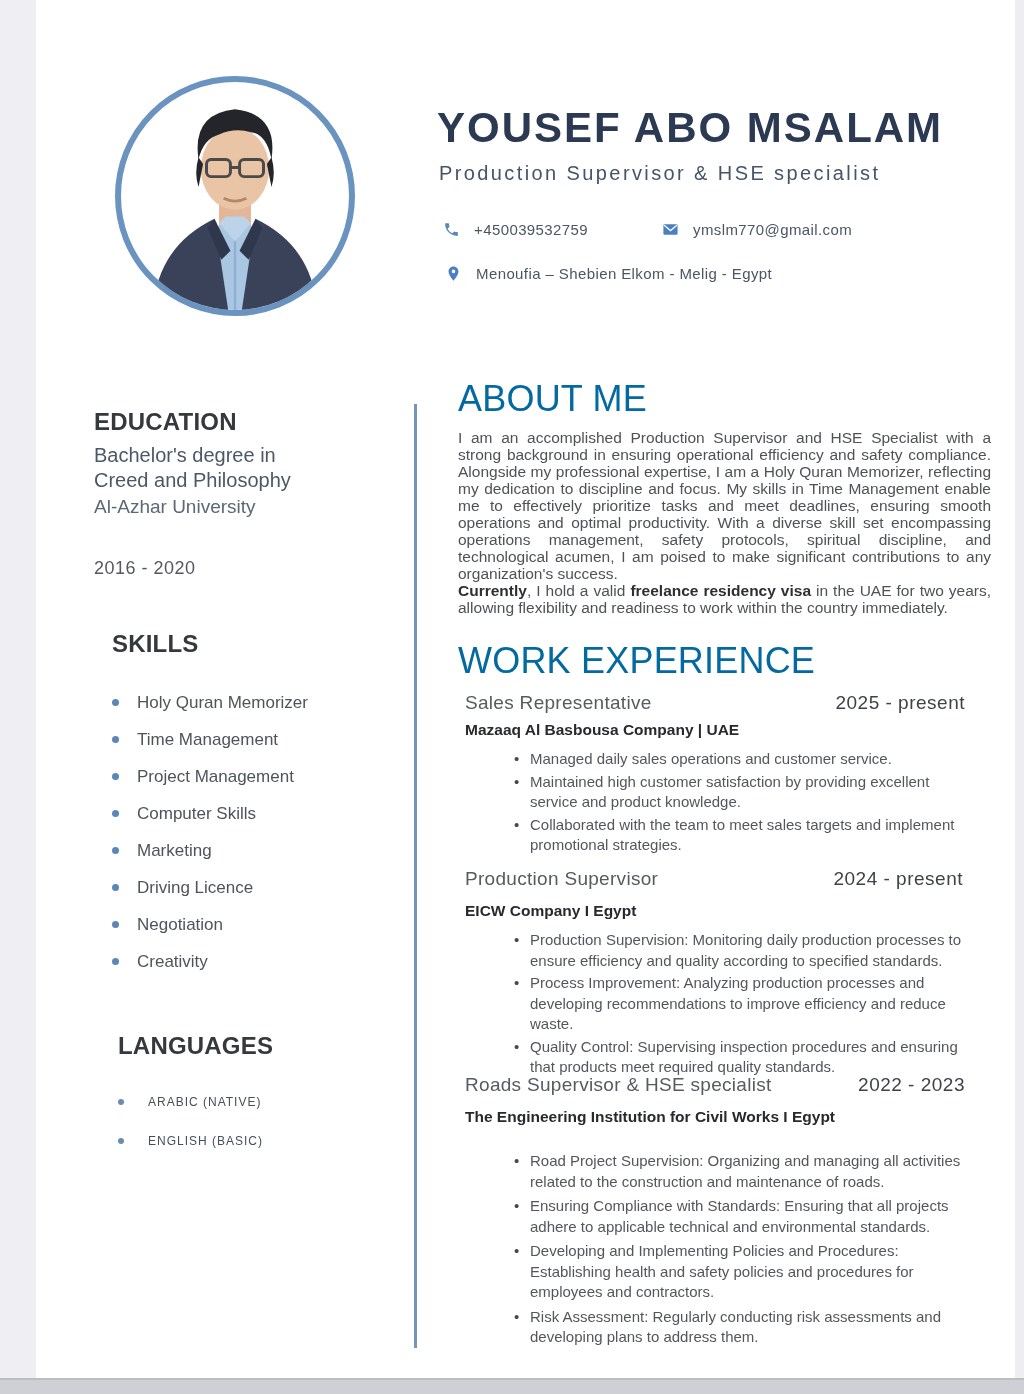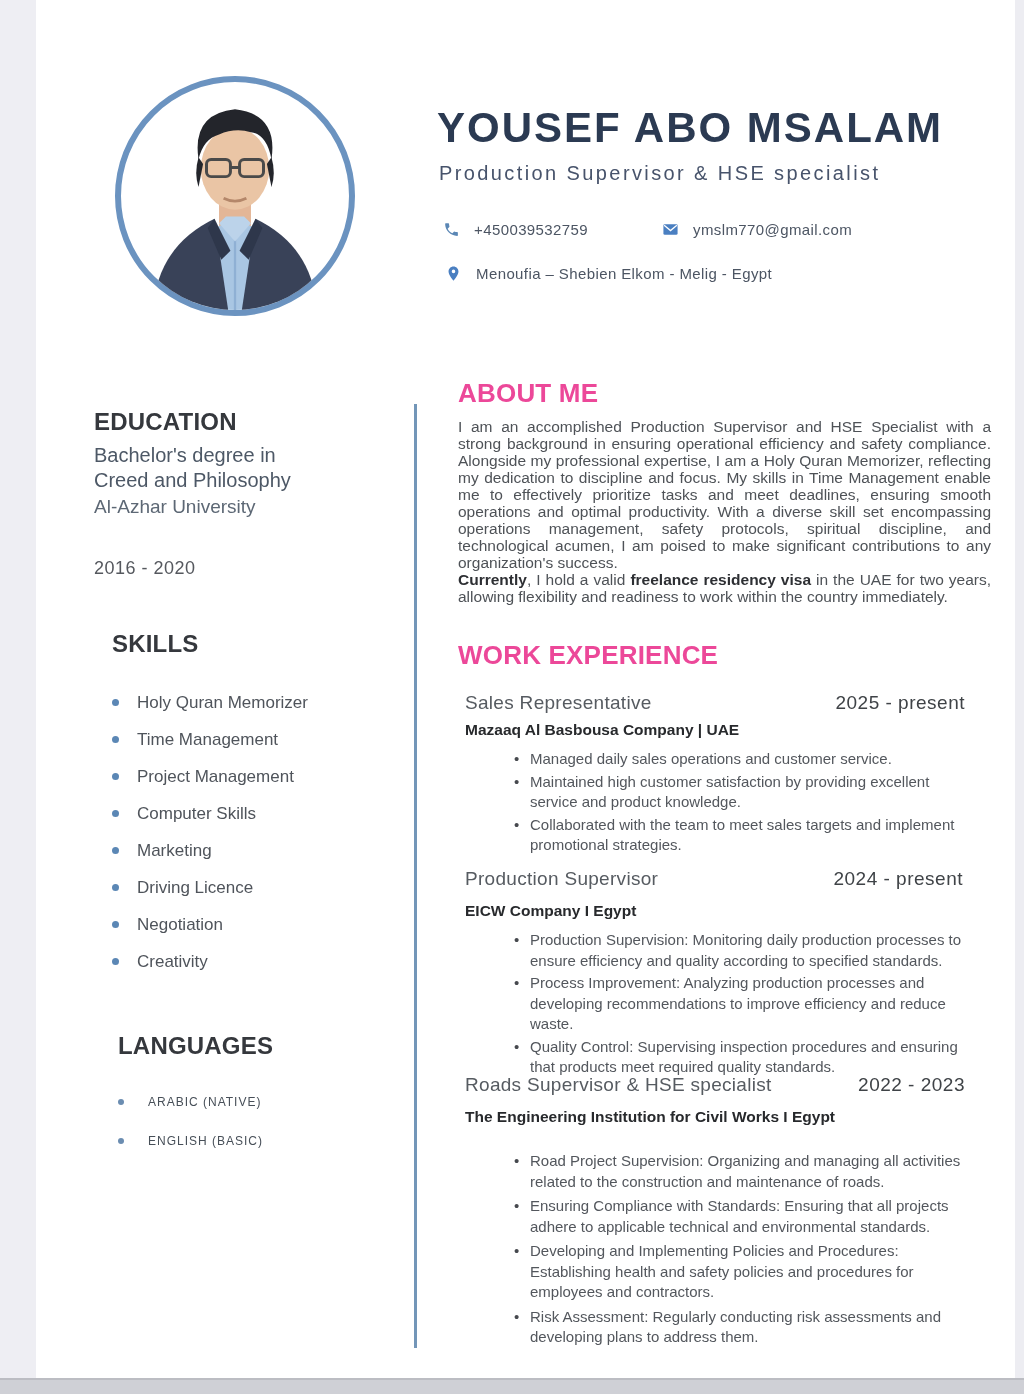--- a/index.html
+++ b/index.html
@@ -39,21 +39,21 @@
   }
   .contact-item { position: absolute; display: flex; align-items: center; gap: 14px; }
   .contact-item .txt { font-size: 15px; color: #4c5563; letter-spacing: 0.4px; }
   .ci-phone    { left: 443px; top: 221px; }
   .ci-email    { left: 662px; top: 221px; }
   .ci-location { left: 445px; top: 265px; }
   .cicon { width: 17px; height: 17px; flex: 0 0 auto; }
 
   
   .h-main {
-    font-size: 26px; font-weight: bold; color: #ec4899; letter-spacing: 0.2px; margin-bottom: 9px;
+    font-size: 36px; font-weight: normal; color: #0369a1; letter-spacing: 0.2px; margin-bottom: 9px;
   }
   .h-side {
     font-size: 24px; font-weight: bold; color: #35383d; letter-spacing: 0.2px;
   }
 
   
   .education { position: absolute; left: 94px; top: 408px; width: 240px; }
   .degree { font-size: 20px; color: #4d5866; line-height: 1.25; margin-top: 7px; }
   .school { font-size: 19px; color: #5d6875; margin-top: 3px; }
   .edu-dates { font-size: 18px; color: #55585e; margin-top: 40px; letter-spacing: 0.5px; }

